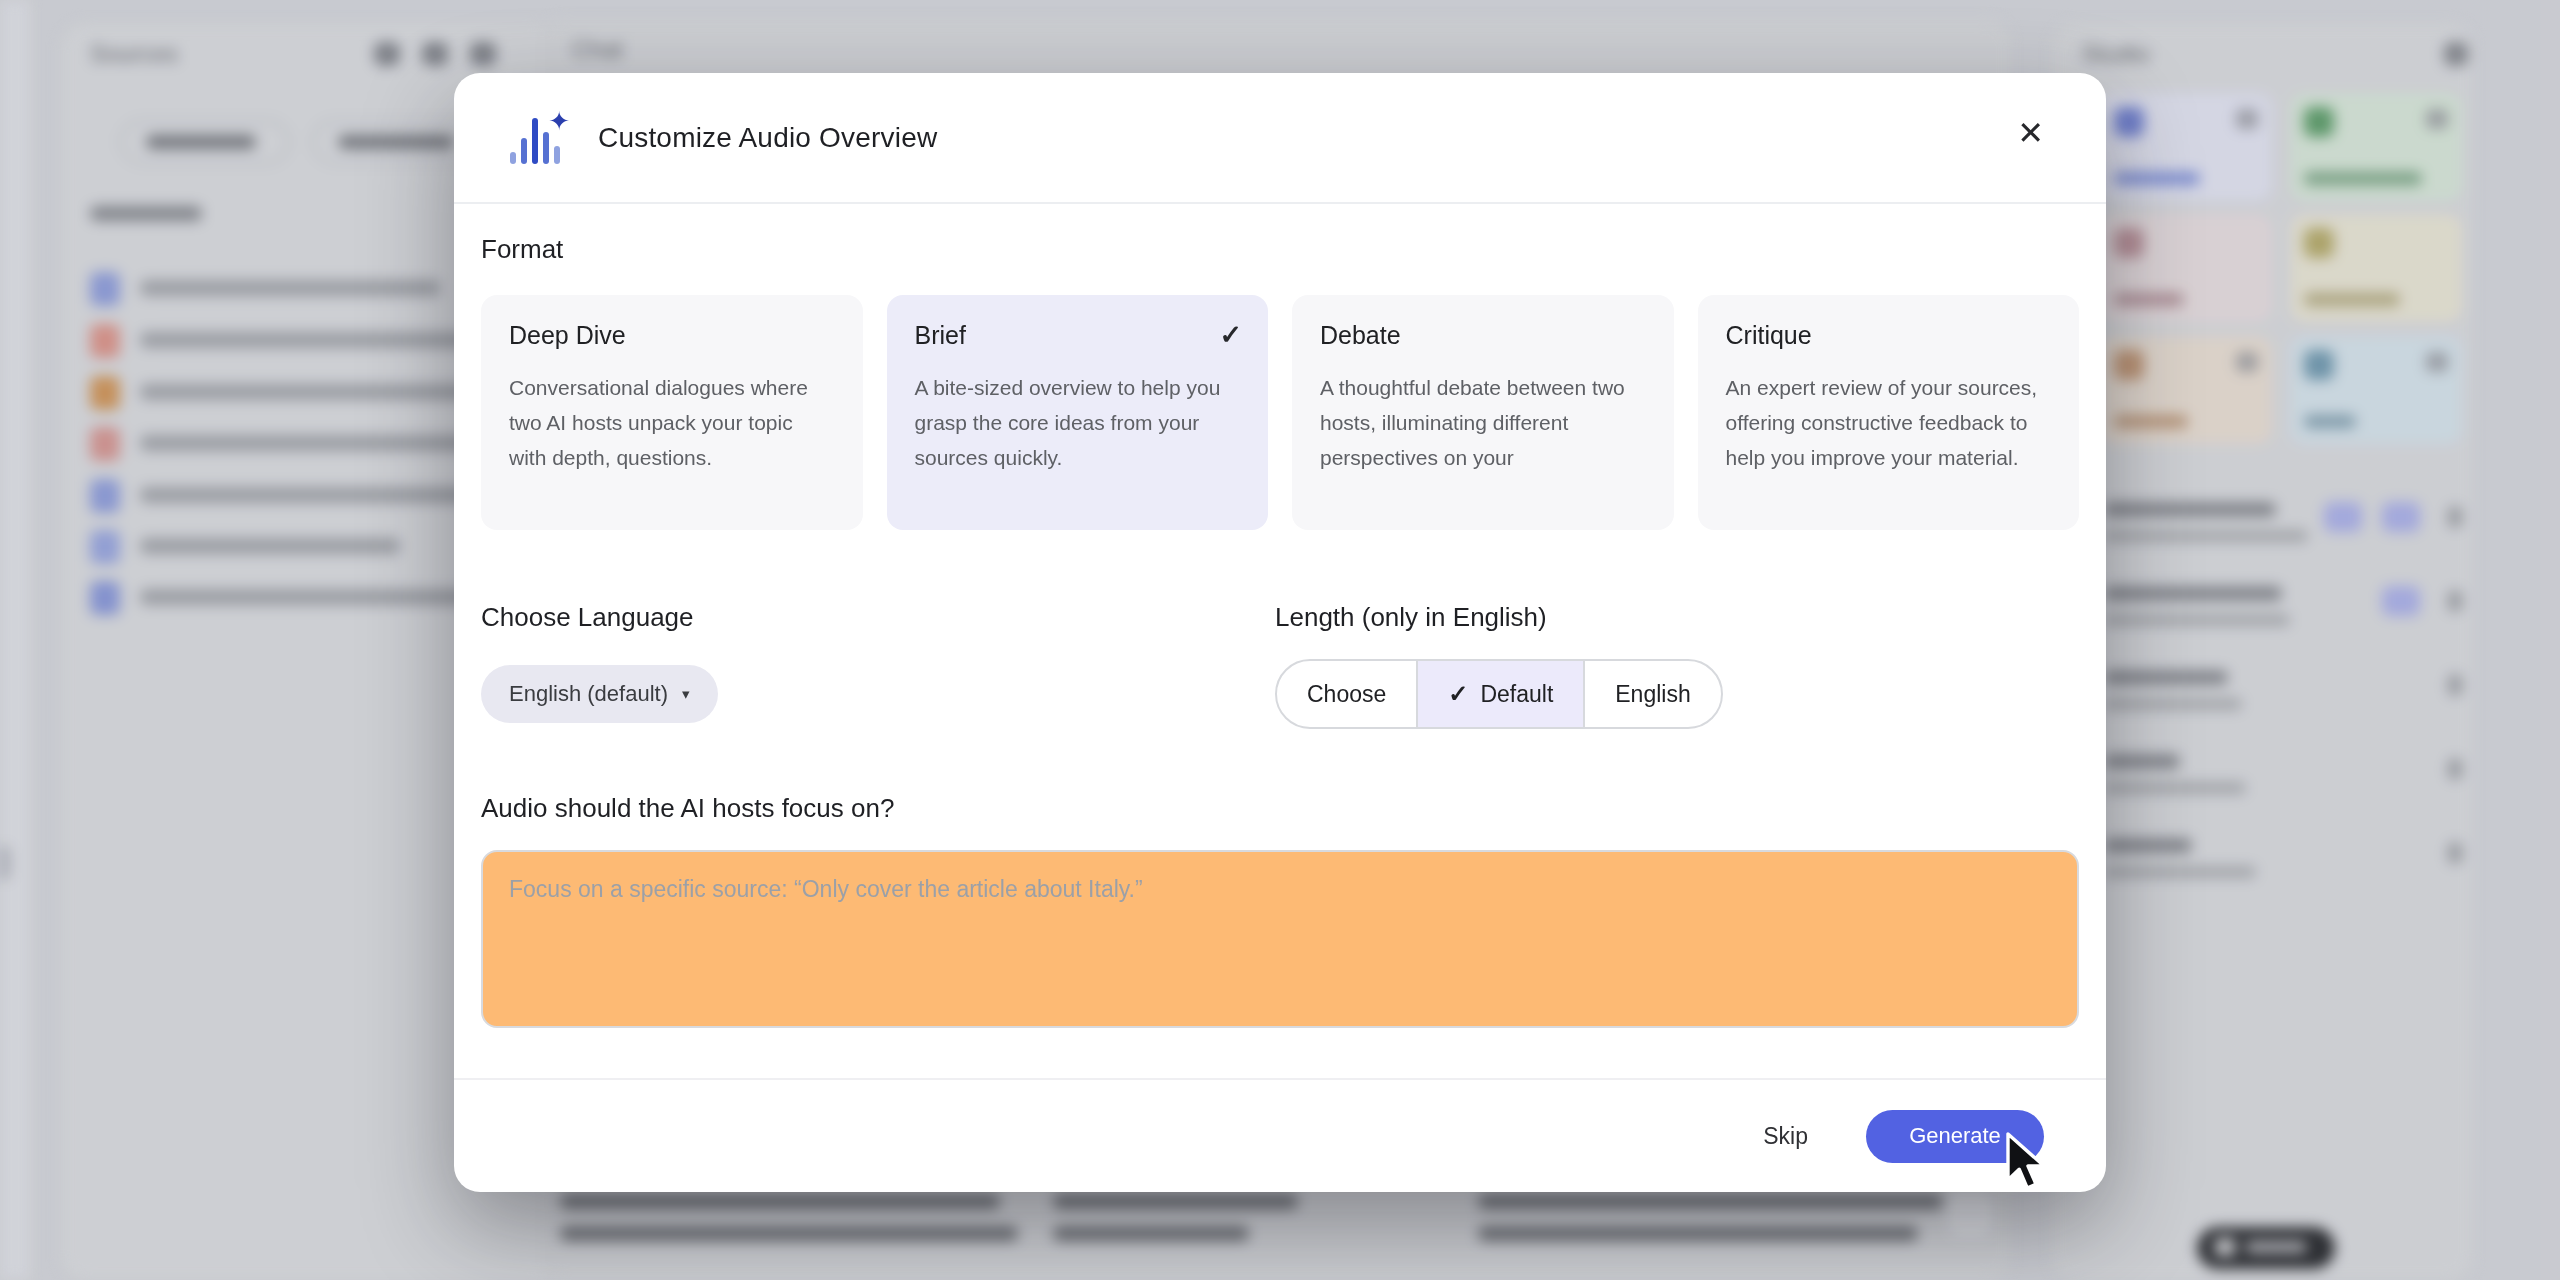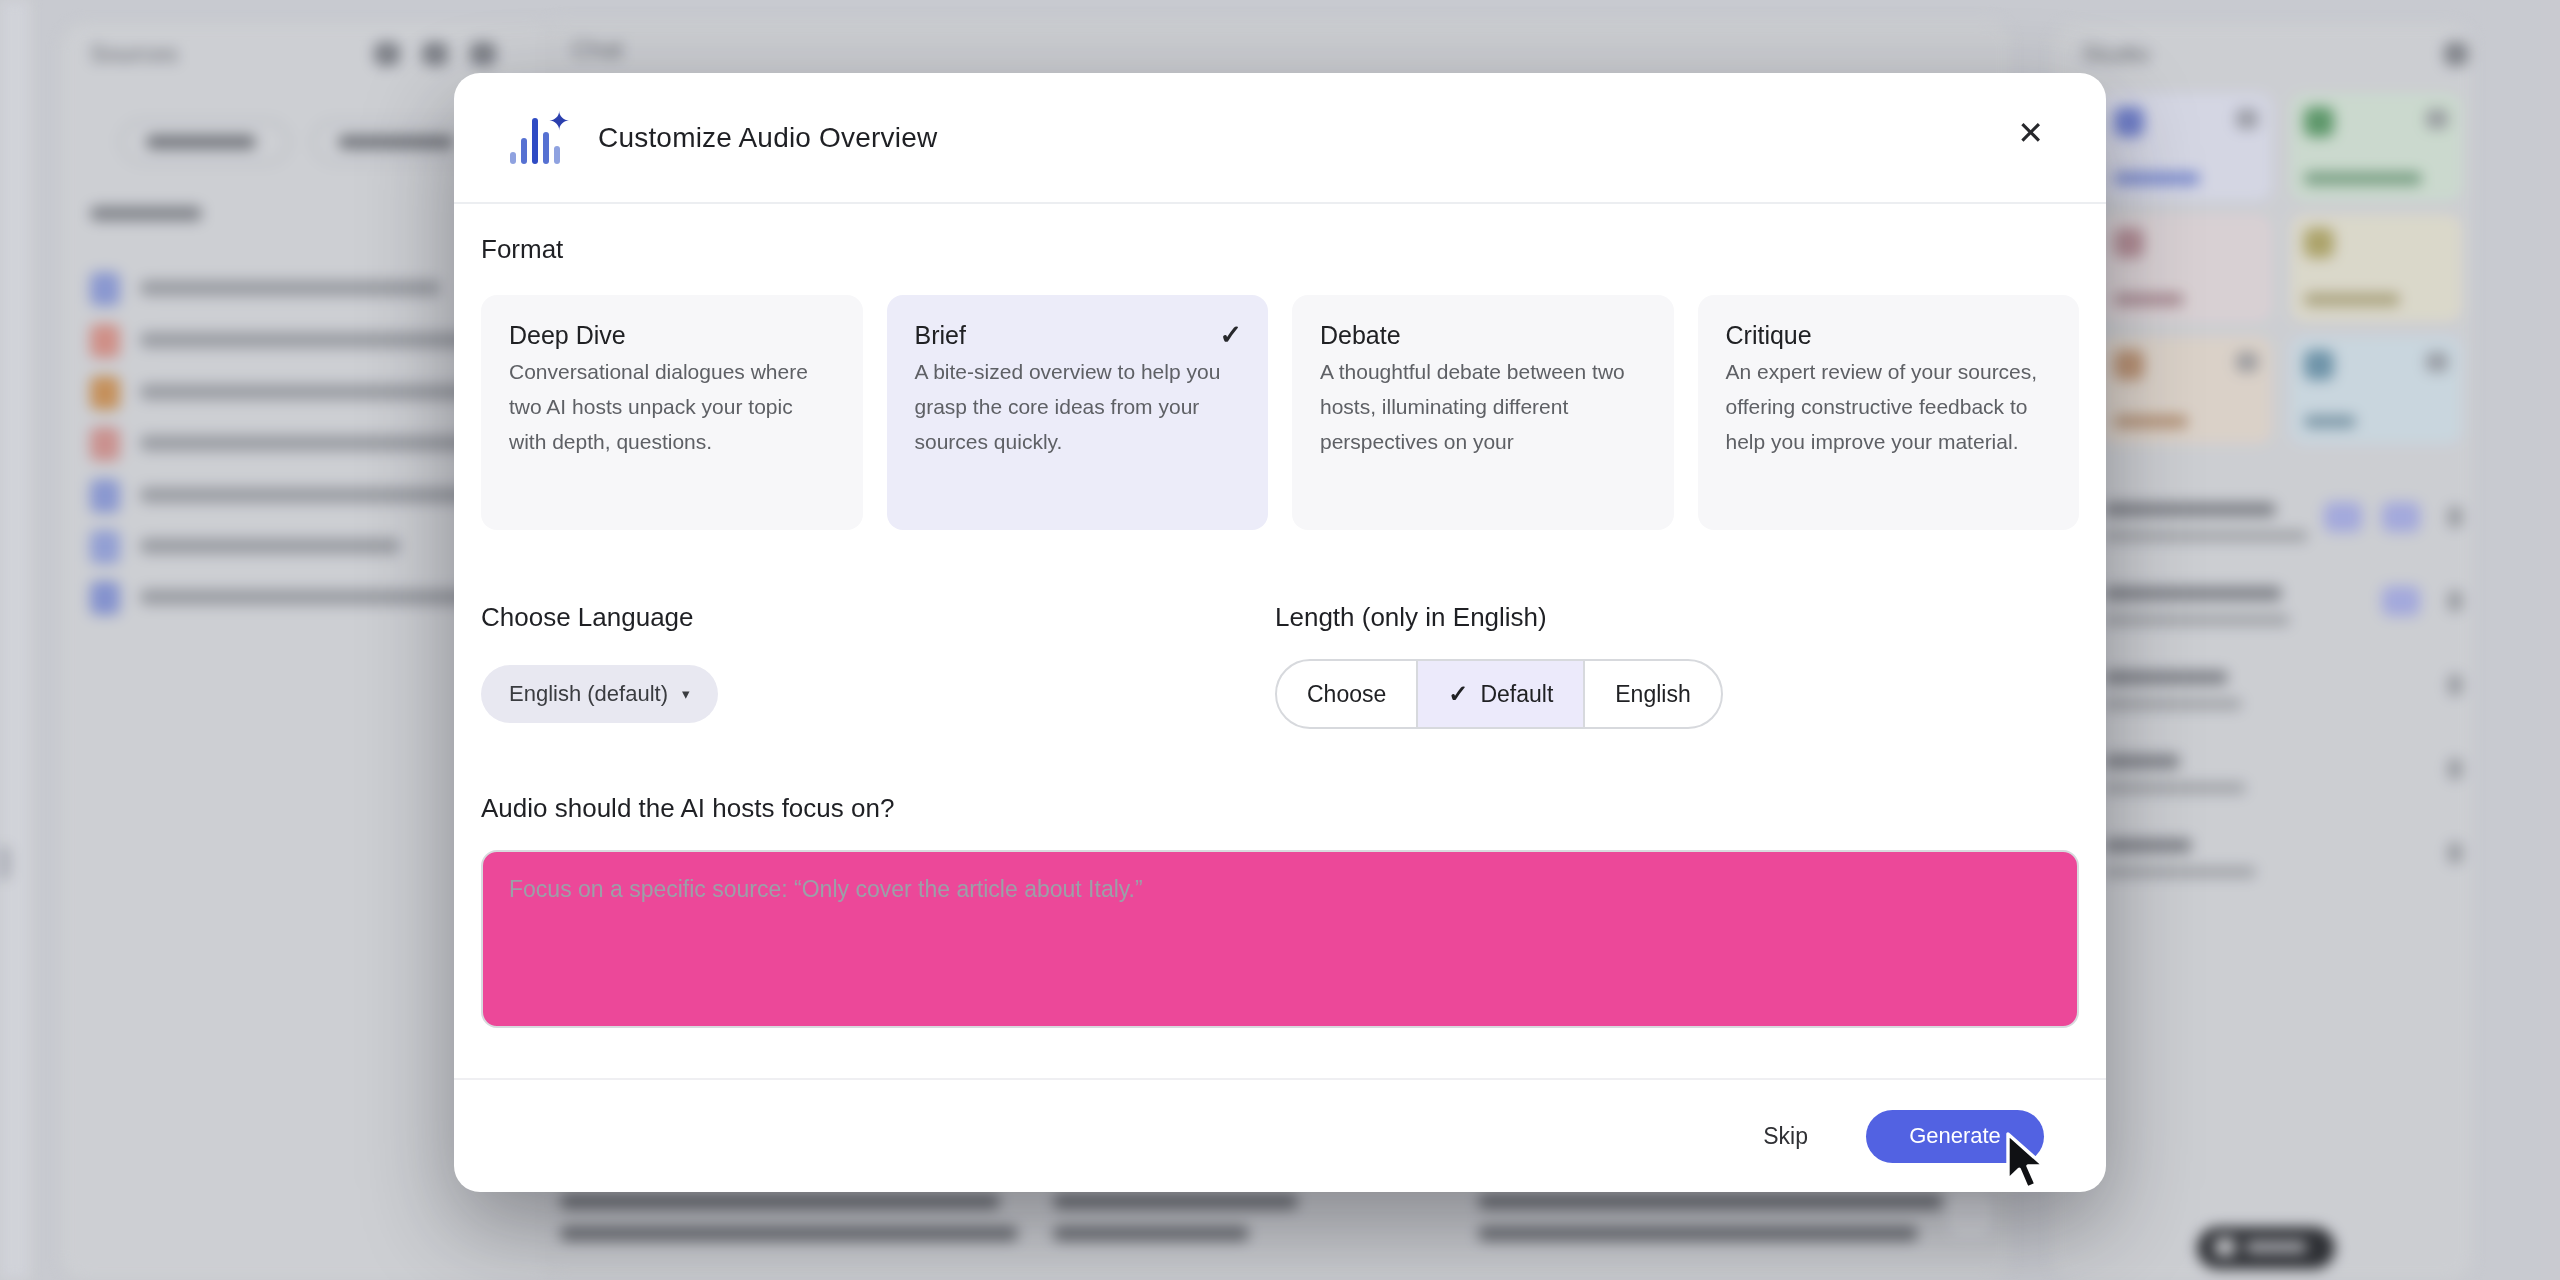--- a/index.html
+++ b/index.html
@@ -44,42 +44,42 @@
   .close-btn { position:absolute; right:62px; top:44px; font-size:32px; color:#26272b; cursor:pointer; line-height:1; }
 
   .modal-body { padding:0 27px; }
   .section-heading { font-size:26px; font-weight:500; color:#1f2024; }
   .h-format { margin-top:30px; }
 
   .format-row { display:flex; gap:24px; margin-top:30px; }
   .format-card { flex:1 1 0; height:235px; background:#f7f7f9; border-radius:16px; padding:26px 28px; position:relative; cursor:pointer; }
   .format-card.selected { background:#ececf9; }
   .fc-title { font-size:25px; font-weight:500; color:#202124; }
-  .fc-desc { margin-top:4px; font-size:21px; color:#5e6065; line-height:35px; }
+  .fc-desc { margin-top:20px; font-size:21px; color:#5e6065; line-height:35px; }
   .fc-check { position:absolute; right:26px; top:24px; font-size:27px; color:#27282c; font-weight:600; }
 
   .two-col { display:flex; margin-top:72px; }
   .col-lang { width:794px; }
   .lang-pill { margin-top:32px; display:inline-flex; align-items:center; gap:14px; height:58px;
                padding:0 28px; background:#e8e8f1; border-radius:29px; cursor:pointer; }
   .lang-pill .lbl { font-size:22px; color:#3a3c40; font-weight:500; }
   .lang-pill .caret { font-size:15px; color:#3a3c40; }
 
   .seg-control { margin-top:26px; display:inline-flex; height:70px; border:2px solid #d7d9dd;
                  border-radius:35px; overflow:hidden; background:#fff; }
   .seg { display:flex; align-items:center; justify-content:center; gap:12px; padding:0 30px;
          font-size:23px; color:#202124; cursor:pointer; }
   .seg + .seg { border-left:2px solid #d7d9dd; }
   .seg.selected { background:#eceafb; font-weight:500; }
   .seg .chk { font-size:24px; font-weight:600; }
 
   .h-focus { margin-top:64px; }
   .focus-area { margin-top:26px; width:100%; height:178px; border:2px solid #d8dade; border-radius:16px;
                 padding:24px 26px; font-family:"Liberation Sans", sans-serif; font-size:23px; color:#3a3c40;
-                resize:none; outline:none; display:block; background:#ec4899; }
+                resize:none; outline:none; display:block; background:#fdba74; }
   .focus-area::placeholder { color:#9ba0a8; }
 
   .modal-footer { position:absolute; left:0; right:0; bottom:0; height:114px; border-top:2px solid #efeff2;
                   display:flex; align-items:center; justify-content:flex-end; padding:0 62px; }
   .skip-btn { font-size:23px; font-weight:500; color:#2f3034; margin-right:58px; cursor:pointer; }
   .generate-btn { width:178px; height:53px; border-radius:27px; background:#5262e2; color:#ffffff;
                   font-size:22px; font-weight:500; border:none; display:flex; align-items:center;
                   justify-content:center; cursor:pointer; font-family:"Liberation Sans", sans-serif; }
 
   .cursor { position:absolute; left:1998px; top:1132px; z-index:20; }

